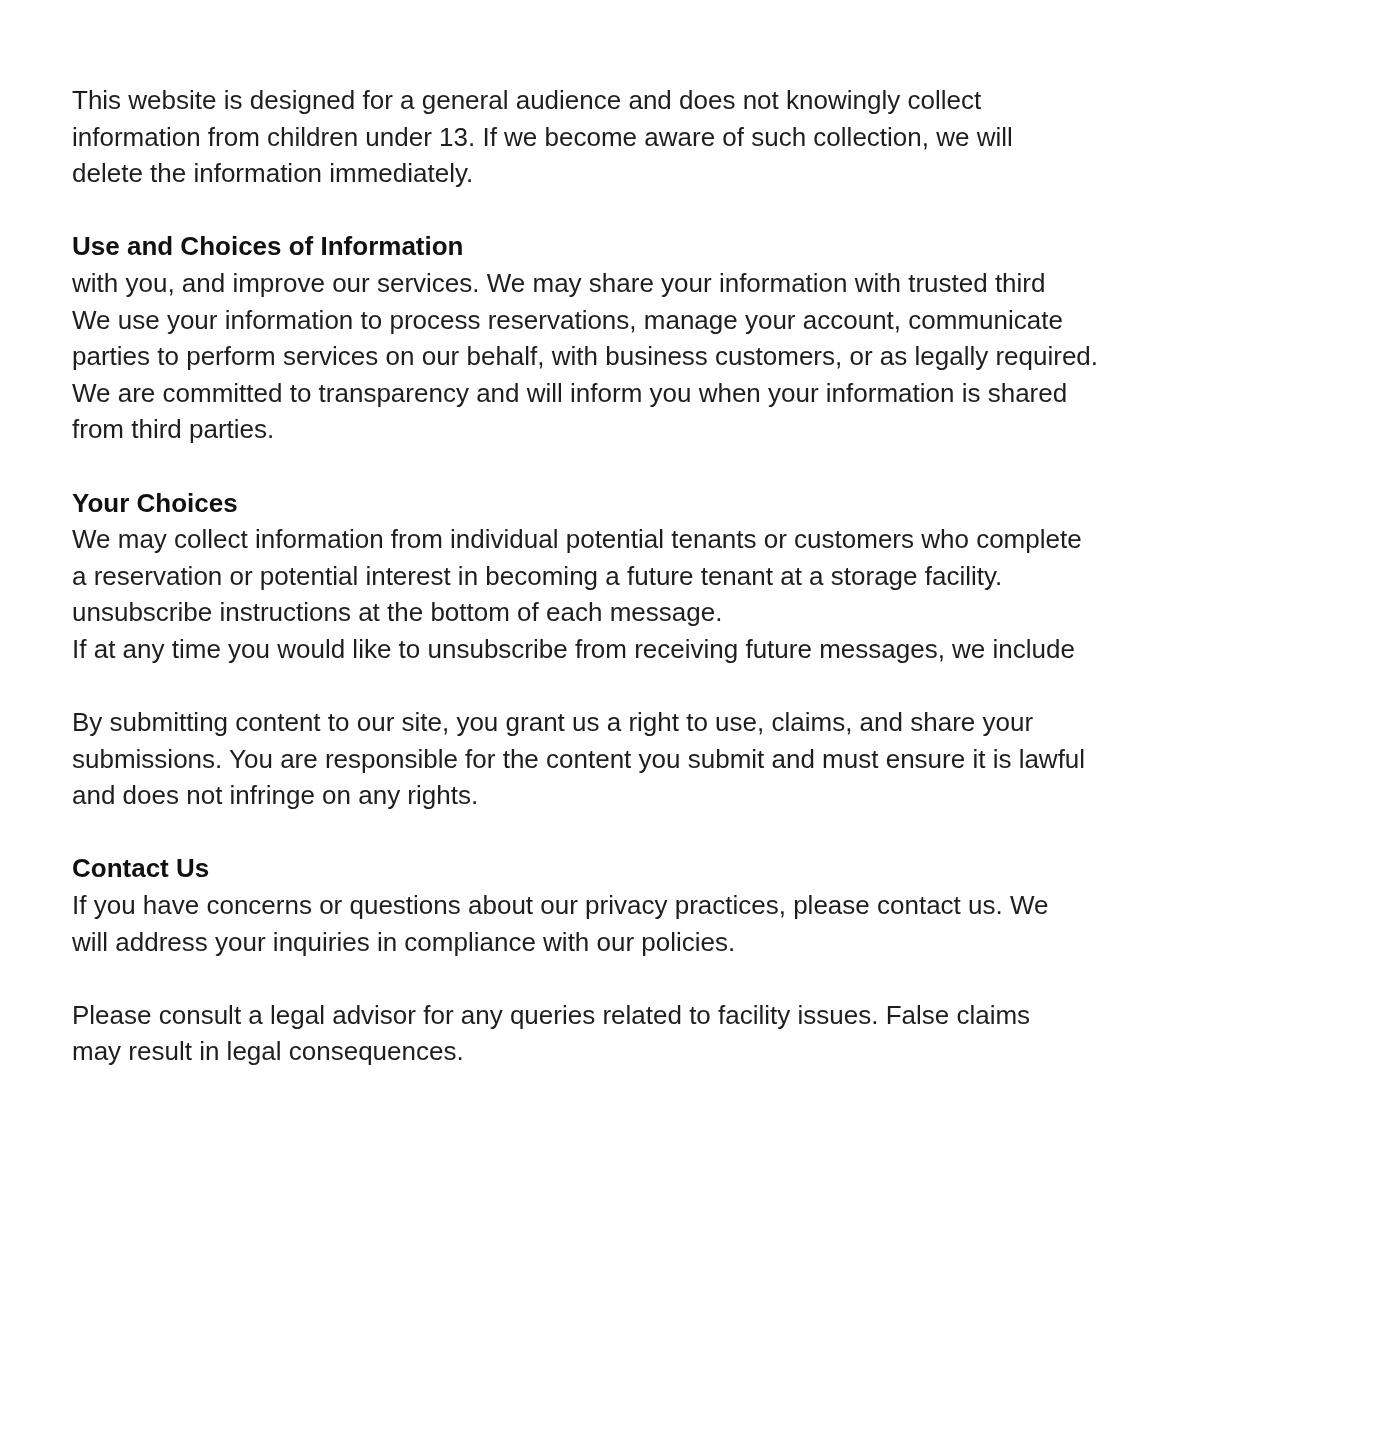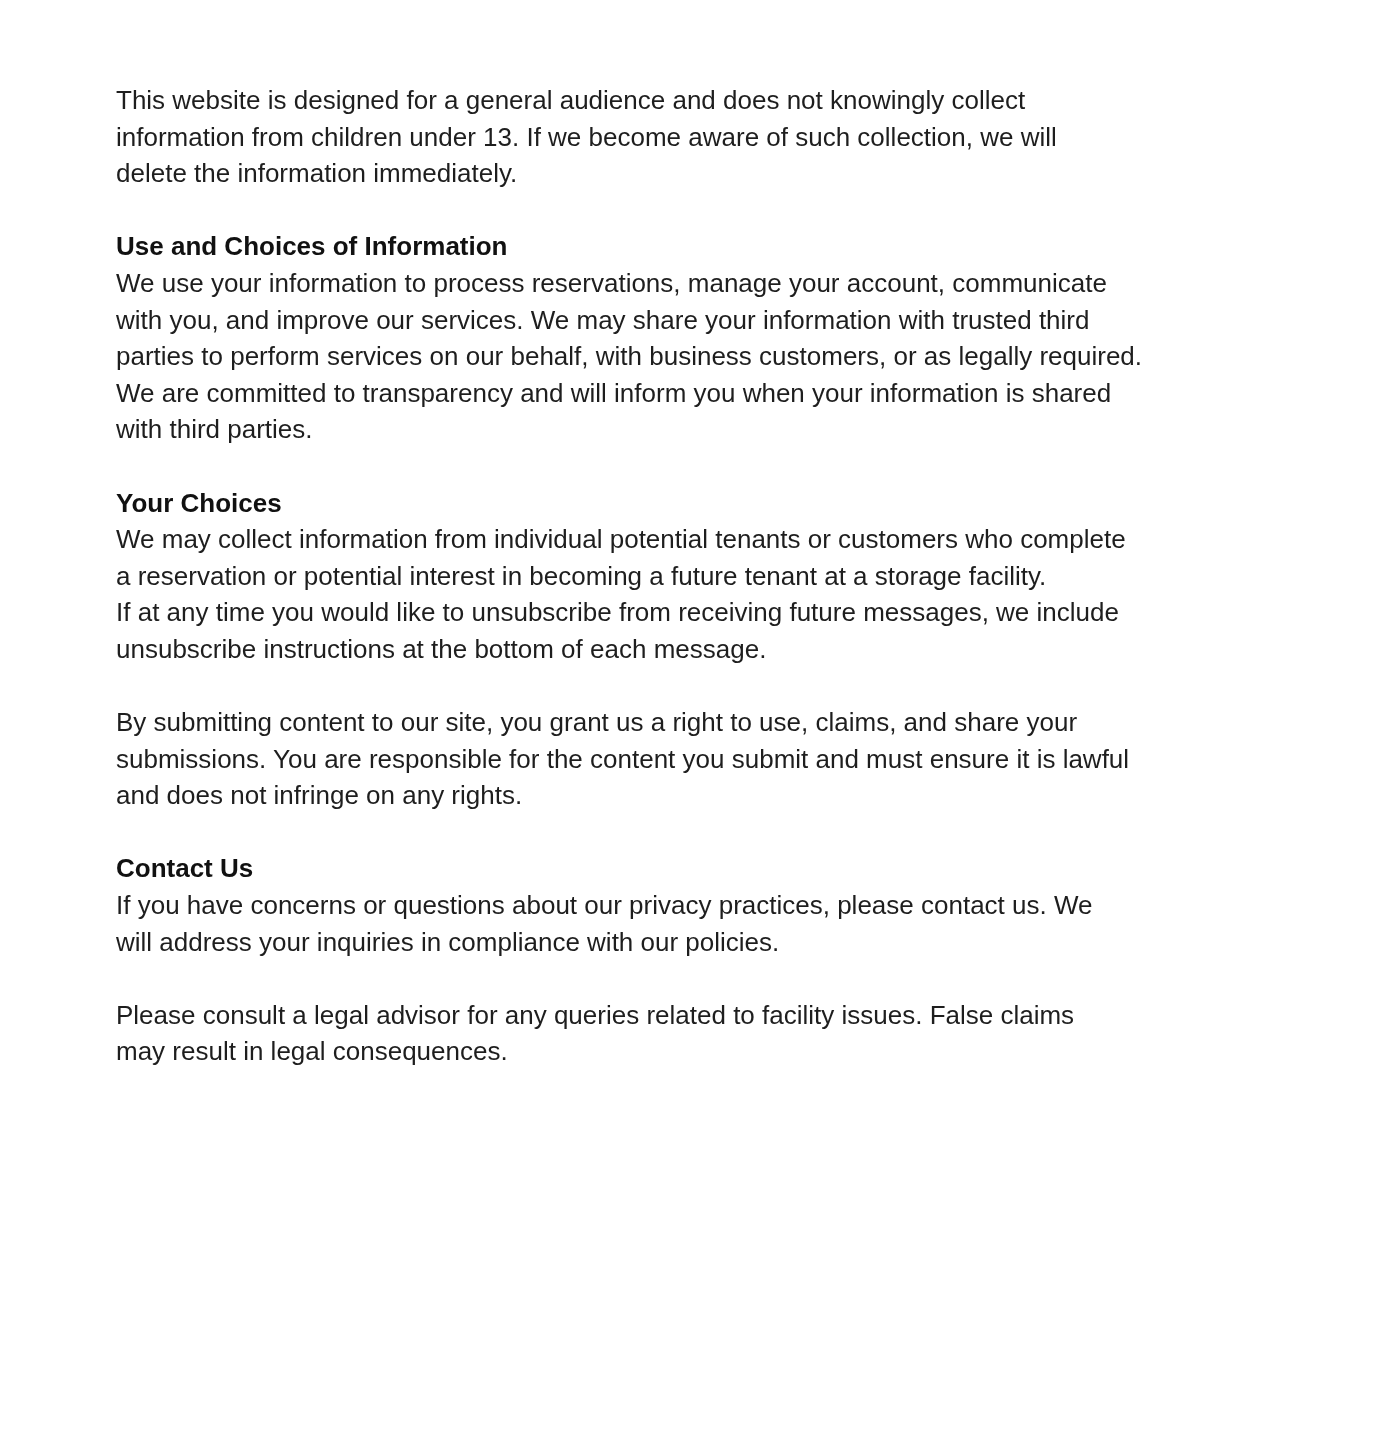--- a/index.html
+++ b/index.html
@@ -8,21 +8,21 @@
     background: #ffffff;
   }
   body {
     width: 1386px;
     height: 1442px;
     overflow: hidden;
     font-family: "Liberation Sans", sans-serif;
     color: #1e1e1e;
   }
   .doc {
-    padding: 82px 30px 0 116px;
+    padding: 82px 30px 0 72px;
     font-size: 26px;
     line-height: 36.6px;
   }
   .line {
     white-space: pre;
   }
   .heading .line {
     font-weight: bold;
     color: #111111;
   }
@@ -40,37 +40,37 @@
       <div class="line">This website is designed for a general audience and does not knowingly collect</div>
       <div class="line">information from children under 13. If we become aware of such collection, we will</div>
       <div class="line">delete the information immediately.</div>
     </div>
 
   <section class="block-gap">
     <div class="heading">
       <div class="line">Use and Choices of Information</div>
     </div>
     <div class="para">
+        <div class="line">with you, and improve our services. We may share your information with trusted third</div>
         <div class="line">We use your information to process reservations, manage your account, communicate</div>
-        <div class="line">with you, and improve our services. We may share your information with trusted third</div>
         <div class="line">parties to perform services on our behalf, with business customers, or as legally required.</div>
         <div class="line">We are committed to transparency and will inform you when your information is shared</div>
-        <div class="line">with third parties.</div>
+        <div class="line">from third parties.</div>
       </div>
   </section>
 
   <section class="block-gap">
     <div class="heading">
       <div class="line">Your Choices</div>
     </div>
     <div class="para">
         <div class="line">We may collect information from individual potential tenants or customers who complete</div>
         <div class="line">a reservation or potential interest in becoming a future tenant at a storage facility.</div>
+        <div class="line">unsubscribe instructions at the bottom of each message.</div>
         <div class="line">If at any time you would like to unsubscribe from receiving future messages, we include</div>
-        <div class="line">unsubscribe instructions at the bottom of each message.</div>
       </div>
   </section>
 
   <section class="block-gap">
     <div class="para">
         <div class="line">By submitting content to our site, you grant us a right to use, claims, and share your</div>
         <div class="line">submissions. You are responsible for the content you submit and must ensure it is lawful</div>
         <div class="line">and does not infringe on any rights.</div>
       </div>
   </section>

